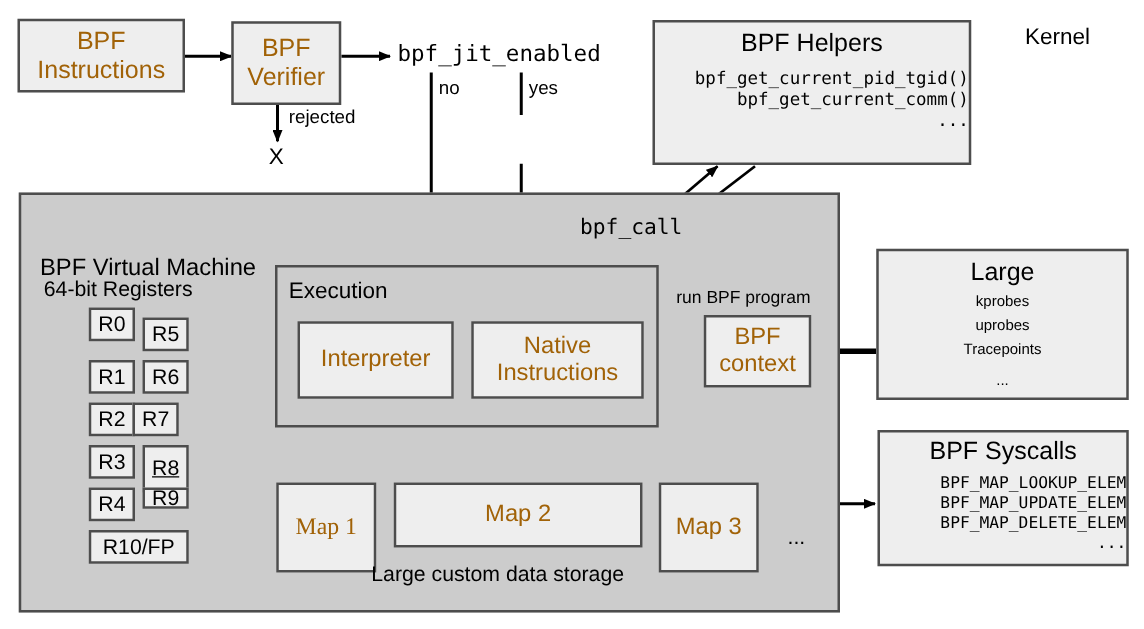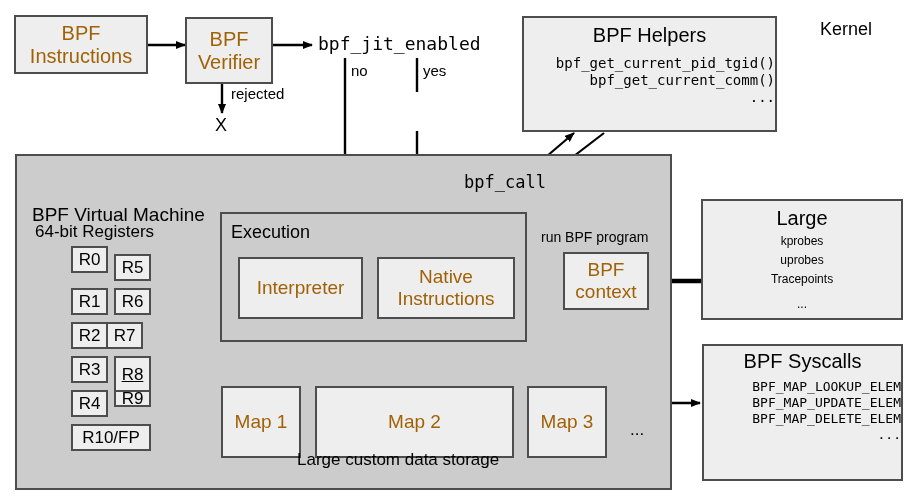--- a/index.html
+++ b/index.html
@@ -205,25 +205,25 @@
 
   <div class="plain-label mono t17" style="left:454px; top:172px;margin-left:10px;">bpf_call</div>
 
   <div class="plain-label t14" style="left:541px; top:229px;">run BPF program</div>
 
   <div class="box t19" style="left:563px; top:252px; width:86px; height:58px;">
     <span>BPF</span>
     <span>context</span>
   </div>
 
-  <div class="box t19" style="left:221px; top:386px; width:80px; height:72px;">
+  <div class="box t19" style="left:221px; top:386px; width:80px; height:72px;font-family:Liberation Serif, serif;">
     <span>Map 1</span>
   </div>
 
-  <div class="box t19" style="left:315px; top:386px; width:199px; height:72px;">
+  <div class="box t19" style="left:315px; top:386px; width:199px; height:52px;">
     <span>Map 2</span>
   </div>
 
   <div class="box t19" style="left:527px; top:386px; width:80px; height:72px;">
     <span>Map 3</span>
   </div>
 
   <div class="plain-label t17" style="left:630px; top:420px;">...</div>
 
   <div class="plain-label t17" style="left:297px; top:450px;">Large custom data storage</div>
@@ -231,21 +231,21 @@
   <div class="listbox" style="left:701px; top:199px; width:202px; height:121px;">
     <div class="listbox-title ev-line" style="margin-top:6px;">Large</div>
     <div class="t16" style="margin-top:1px;">
       <div class="ev-line">kprobes</div>
       <div class="ev-line">uprobes</div>
       <div class="ev-line">Tracepoints</div>
       <div class="ev-line" style="margin-top:6px;">...</div>
     </div>
   </div>
 
-  <div class="listbox" style="left:702px; top:344px; width:201px; height:137px;">
+  <div class="listbox" style="left:702px; top:344px; width:201px; height:109px;">
     <div class="listbox-title ev-line" style="margin-top:4px;">BPF Syscalls</div>
     <div class="mono t13 helper-lines" style="margin-top:6px;">
       <div>BPF_MAP_LOOKUP_ELEM</div>
       <div>BPF_MAP_UPDATE_ELEM</div>
       <div>BPF_MAP_DELETE_ELEM</div>
       <div>...</div>
     </div>
   </div>
 
 </div>

